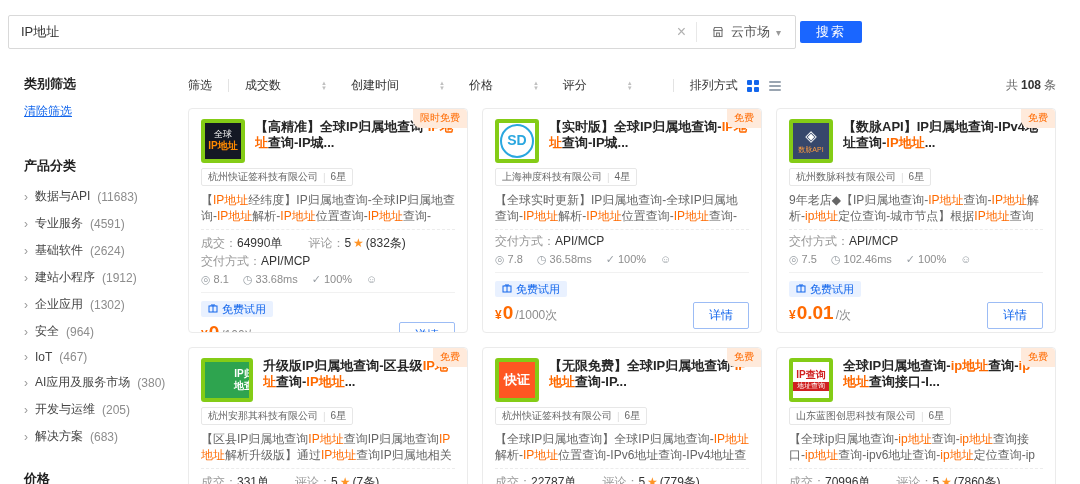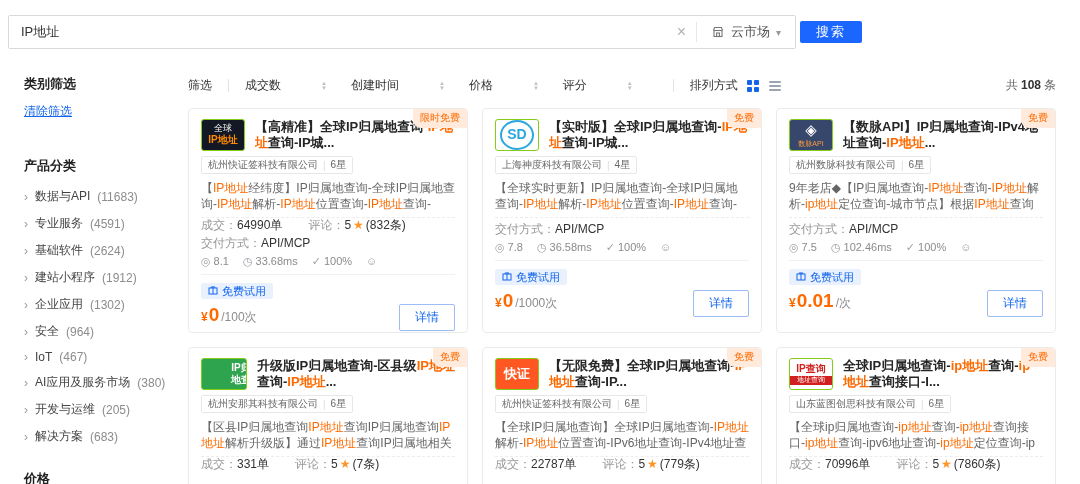--- a/index.html
+++ b/index.html
@@ -50,35 +50,35 @@
   .total { color:#666; }
   .total b { color:#333; font-weight:bold; margin:0 3px; }
 
   
   .cards { display:grid; grid-template-columns:repeat(3,1fr); gap:14px; grid-auto-rows:225px; }
   .card { position:relative; height:225px; overflow:hidden; border:1px solid #ebebeb;
     border-radius:4px; background:#fff; padding:10px 12px; }
   .corner-badge { position:absolute; top:0; right:0; background:#ffeadb; color:#ff6a00;
     font-size:10px; padding:2px 7px 3px; border-radius:0 4px 0 8px; }
   .card-top { display:flex; }
-  .logo { width:44px; height:32px; flex:0 0 44px; border:1px solid #84cc16; border-radius:3px;
+  .logo { width:44px; height:44px; flex:0 0 44px; border:4px solid #84cc16; border-radius:3px;
     display:flex; flex-direction:column; align-items:center; justify-content:center; overflow:hidden; }
   .logo-line { line-height:1.25; text-align:center; white-space:nowrap; }
   .logo-circle { width:34px; height:34px; border:2px solid #2aa7df; border-radius:50%;
     display:flex; align-items:center; justify-content:center; }
   .title { margin-left:10px; font-size:13px; font-weight:bold; color:#262626; line-height:16px;
     height:32px; overflow:hidden; cursor:pointer; }
   .company-pill { display:inline-flex; align-items:center; gap:5px; margin-top:5px;
     border:1px solid #e7e7e7; border-radius:2px; padding:1px 6px; font-size:10px; color:#666;
     max-width:100%; white-space:nowrap; }
   .pill-sep { color:#ddd; }
   .desc { margin-top:6px; font-size:12px; color:#666; line-height:16px; height:32px; overflow:hidden;
     padding-bottom:0; }
   .desc-wrap { border-bottom:1px dashed #ececec; padding-bottom:5px; }
-  .stats-row { display:flex; align-items:center; gap:26px; font-size:12px; line-height:14px; }
+  .stats-row { display:flex; align-items:center; gap:26px; margin-top:6px; font-size:12px; line-height:14px; }
   .lab { color:#999; }
   .val { color:#333; }
   .star { color:#ff9426; margin:0 2px; }
   .delivery-row { margin-top:4px; font-size:12px; line-height:14px; }
   .metrics-row { display:flex; align-items:center; gap:14px; margin-top:4px; font-size:11px;
     color:#8c8c8c; line-height:14px; }
   .metric { display:inline-flex; align-items:center; gap:3px; }
   .metric .mi { font-size:11px; color:#9aa0a6; }
   .card-footer { border-top:1px solid #f1f1f1; margin-top:6px; padding-top:6px; }
   .trial-badge { display:inline-flex; align-items:center; gap:4px; background:#e9f1ff; color:#1366ec;

